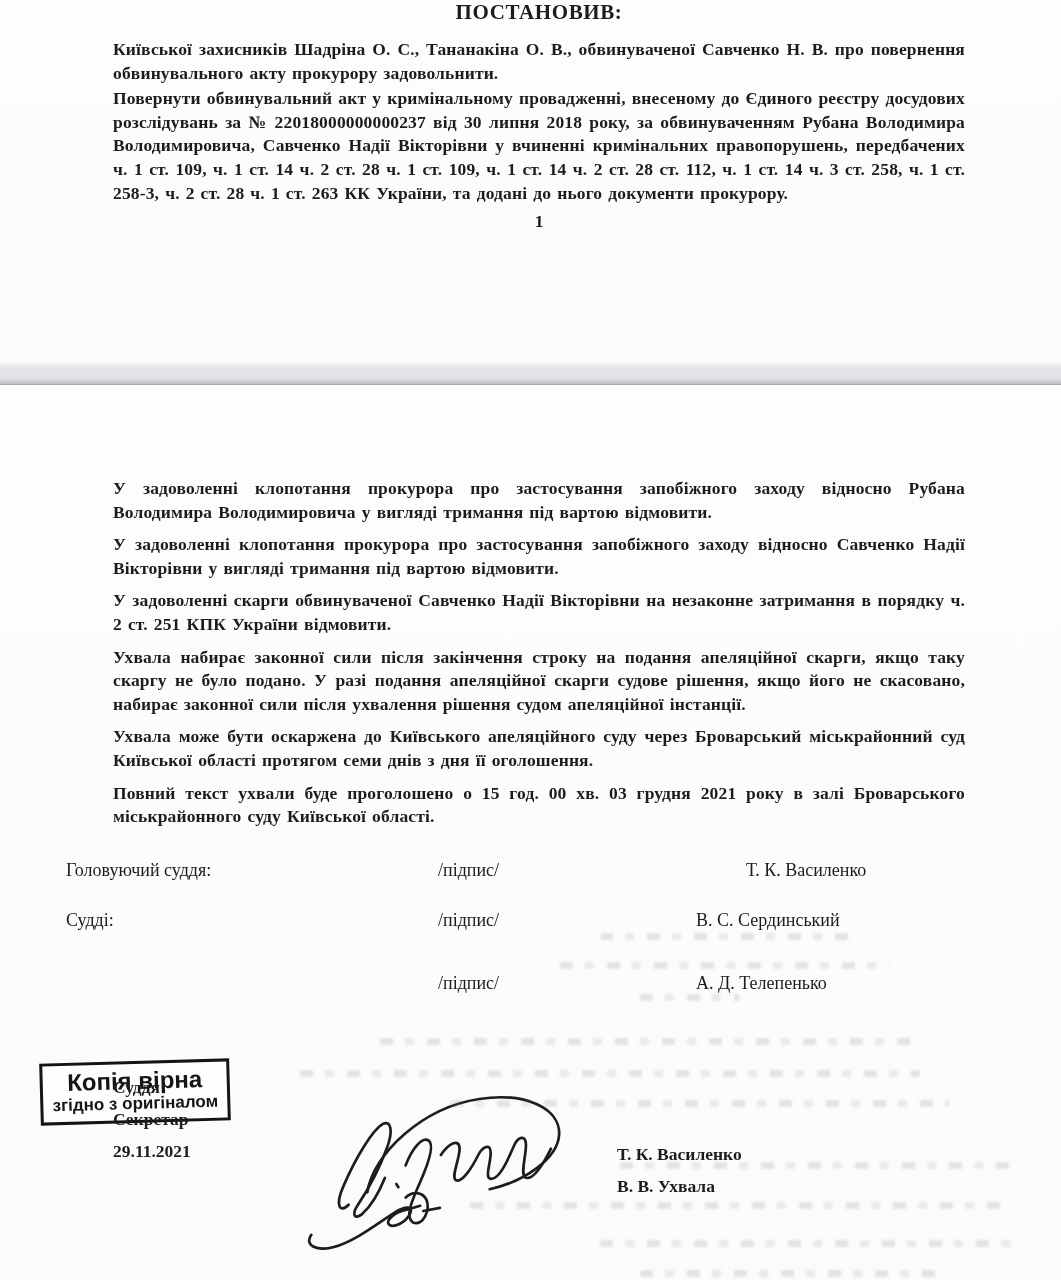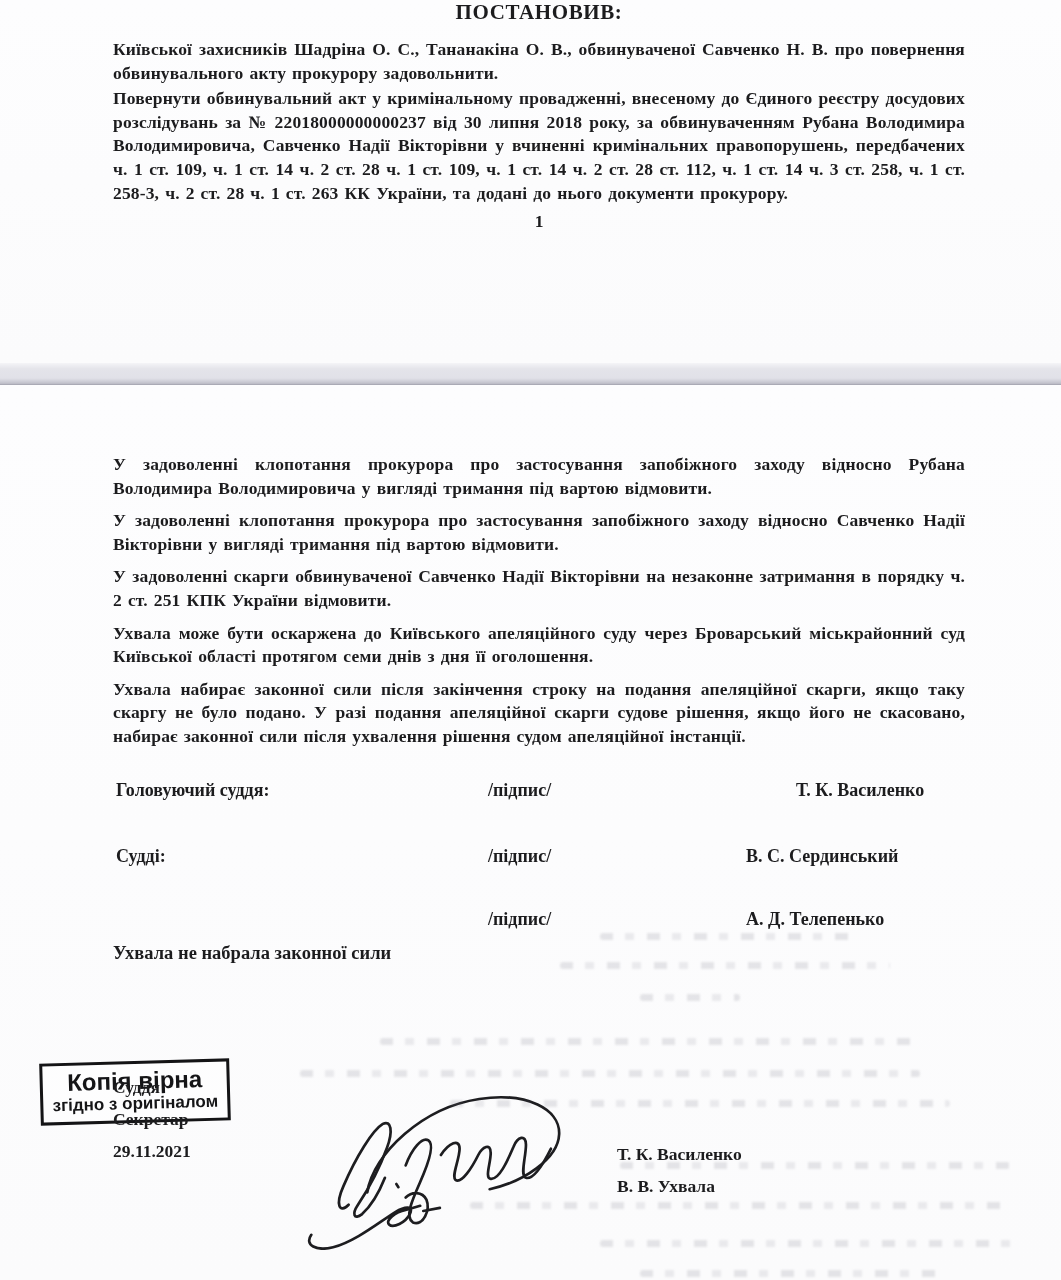--- a/index.html
+++ b/index.html
@@ -45,32 +45,32 @@
     word-spacing: 1.5px;
   }
   .page1 .para.p0 { margin-top: 13px; }
   .page1 .para.p1 { margin-top: 2px; }
   .page-number {
     margin-top: 6px;
     text-align: center;
     font-size: 17.5px;
     font-weight: bold;
   }
-  .page2 .textblock { padding-top: 68px; }
+  .page2 .textblock { padding-top: 92px; }
   .page2 .para { margin-bottom: 9px; }
   .sig-row {
     display: flex;
     align-items: flex-start;
-    font-weight: bold;
+    font-weight: normal;
     font-size: 18px;
-    padding-left: 116px;
+    padding-left: 66px;
     padding-right: 60px;
   }
   .sig-row.r0 { margin-top: 31px; }
-  .sig-row.r1 { margin-top: 45px; }
+  .sig-row.r1 { margin-top: 29px; }
   .sig-row.r2 { margin-top: 42px; }
   .sig-label { width: 372px; }
   .sig-sign  { width: 258px; }
   .sig-name  { flex: 1; }
   .sig-row.r0 .sig-name { padding-left: 50px; }
   .validity-note {
     margin-top: 13px;
     padding-left: 113px;
     font-weight: bold;
     font-size: 18.5px;
@@ -138,41 +138,41 @@
   </div>
 </div>
 
 <div class="page-divider"></div>
 
 <div class="page page2">
   <div class="textblock">
     <p class="para">У задоволенні клопотання прокурора про застосування запобіжного заходу відносно Рубана Володимира Володимировича у вигляді тримання під вартою відмовити.</p>
     <p class="para">У задоволенні клопотання прокурора про застосування запобіжного заходу відносно Савченко Надії Вікторівни у вигляді тримання під вартою відмовити.</p>
     <p class="para">У задоволенні скарги обвинуваченої Савченко Надії Вікторівни на незаконне затримання в порядку ч. 2 ст. 251 КПК України відмовити.</p>
+    <p class="para">Ухвала набирає законної сили після закінчення строку на подання апеляційної скарги, якщо таку скаргу не було подано. У разі подання апеляційної скарги судове рішення, якщо його не скасовано, набирає законної сили після ухвалення рішення судом апеляційної інстанції.</p>
     <p class="para">Ухвала може бути оскаржена до Київського апеляційного суду через Броварський міськрайонний суд Київської області протягом семи днів з дня її оголошення.</p>
-    <p class="para">Ухвала набирає законної сили після закінчення строку на подання апеляційної скарги, якщо таку скаргу не було подано. У разі подання апеляційної скарги судове рішення, якщо його не скасовано, набирає законної сили після ухвалення рішення судом апеляційної інстанції.</p>
+    <p class="para">Повний текст ухвали буде проголошено о 15 год. 00 хв. 03 грудня 2021 року в залі Броварського міськрайонного суду Київської області.</p>
   </div>
 
   <div class="sig-row r0">
     <span class="sig-label">Головуючий суддя:</span>
     <span class="sig-sign">/підпис/</span>
     <span class="sig-name">Т. К. Василенко</span>
   </div>
   <div class="sig-row r1">
     <span class="sig-label">Судді:</span>
     <span class="sig-sign">/підпис/</span>
     <span class="sig-name">В. С. Сердинський</span>
   </div>
   <div class="sig-row r2">
     <span class="sig-label"></span>
     <span class="sig-sign">/підпис/</span>
     <span class="sig-name">А. Д. Телепенько</span>
   </div>
 
-  <div class="validity-note">Ухвала не набрала законної сили</div>
 </div>
 
 <div class="stamp">
   <div class="stamp-line1">Копія вірна</div>
   <div class="stamp-line2">згідно з оригіналом</div>
 </div>
 
 <div class="cert-roles">
   <div>Суддя</div>
   <div>Секретар</div>

